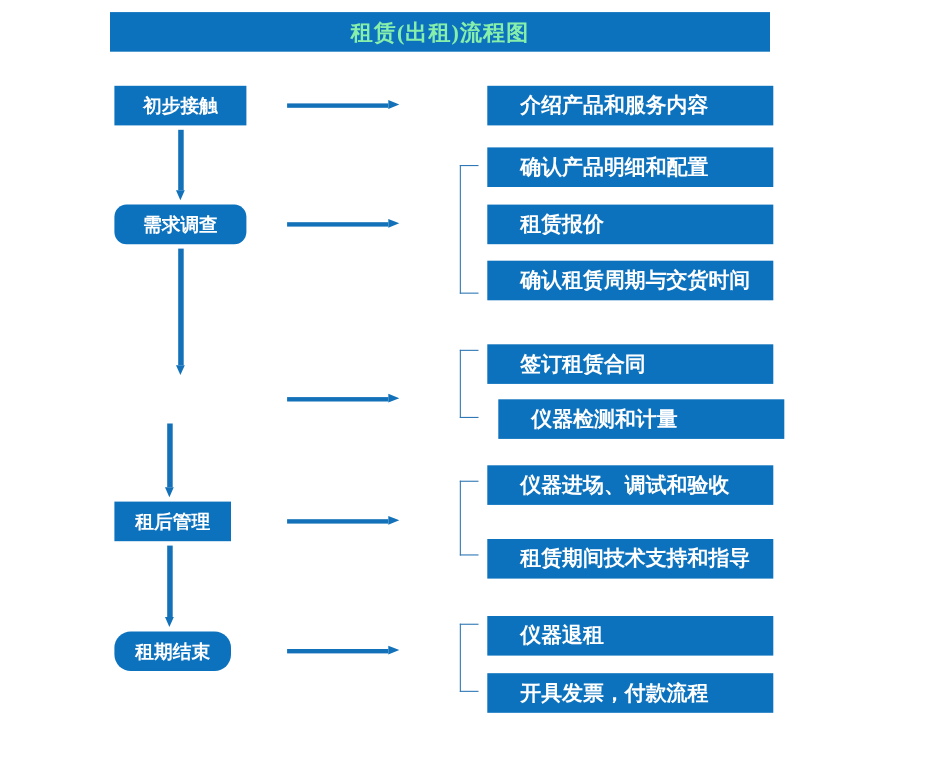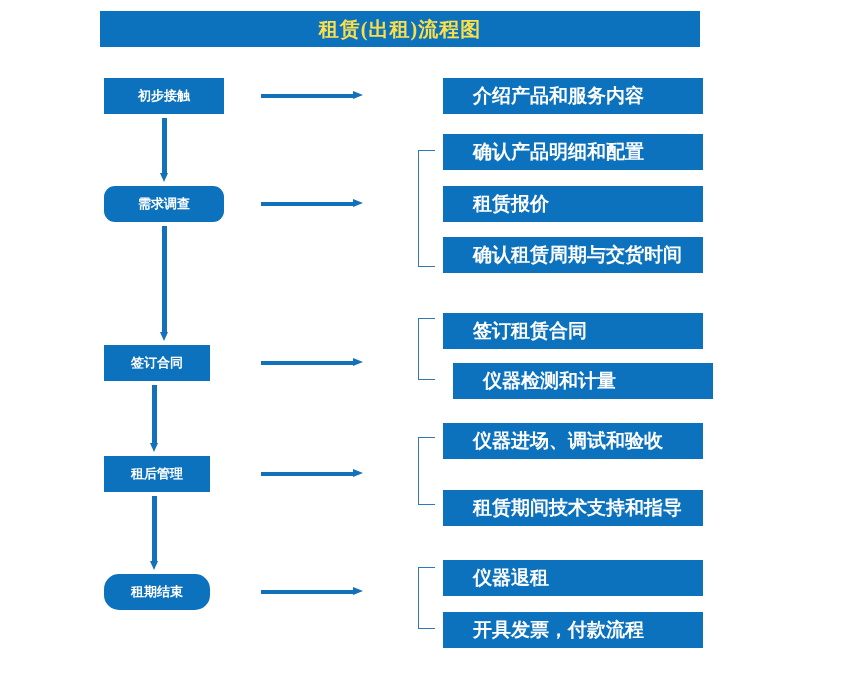--- a/index.html
+++ b/index.html
@@ -17,39 +17,39 @@
     background: #ffffff;
     overflow: hidden;
   }
   .title-bar {
     position: absolute;
     left: 100px;
     top: 11px;
     width: 600px;
     height: 36px;
     background: #0c72bd;
-    color: #fde047;
+    color: #86efac;
     font-size: 20px;
     font-weight: bold;
     display: flex;
     align-items: center;
     justify-content: center;
     letter-spacing: 1px;
   }
   .node {
     position: absolute;
     background: #0c72bd;
     color: #ffffff;
     font-weight: bold;
     display: flex;
     align-items: center;
     box-sizing: border-box;
   }
   .node.left {
-    font-size: 13px;
+    font-size: 17px;
     justify-content: center;
     padding: 0 6px;
   }
   .node.right {
     font-size: 19px;
     justify-content: flex-start;
     padding-left: 30px;
     font-family: Liberation Serif, serif;
   }
   
@@ -108,21 +108,20 @@
 <body>
 
 <div id="canvas">
 
   <div class="title-bar">租赁(出租)流程图</div>
 
   <div class="node left" style="left:104px; top:78px; width:120px; height:36px;">初步接触</div>
 
   <div class="node left" style="left:104px; top:186px; width:120px; height:36px;border-radius:11px;">需求调查</div>
 
-  <div class="node left" style="left:104px; top:345px; width:106px; height:36px;">签订合同</div>
 
   <div class="node left" style="left:104px; top:456px; width:106px; height:36px;">租后管理</div>
 
   <div class="node left" style="left:104px; top:574px; width:106px; height:36px;border-radius:15px;">租期结束</div>
 
   <div class="v-arrow" style="left:160px; top:118px; height:64px;">
     <div class="shaft" style="height:55px;"></div>
     <div class="head" style="top:55px;"></div>
   </div>
 

